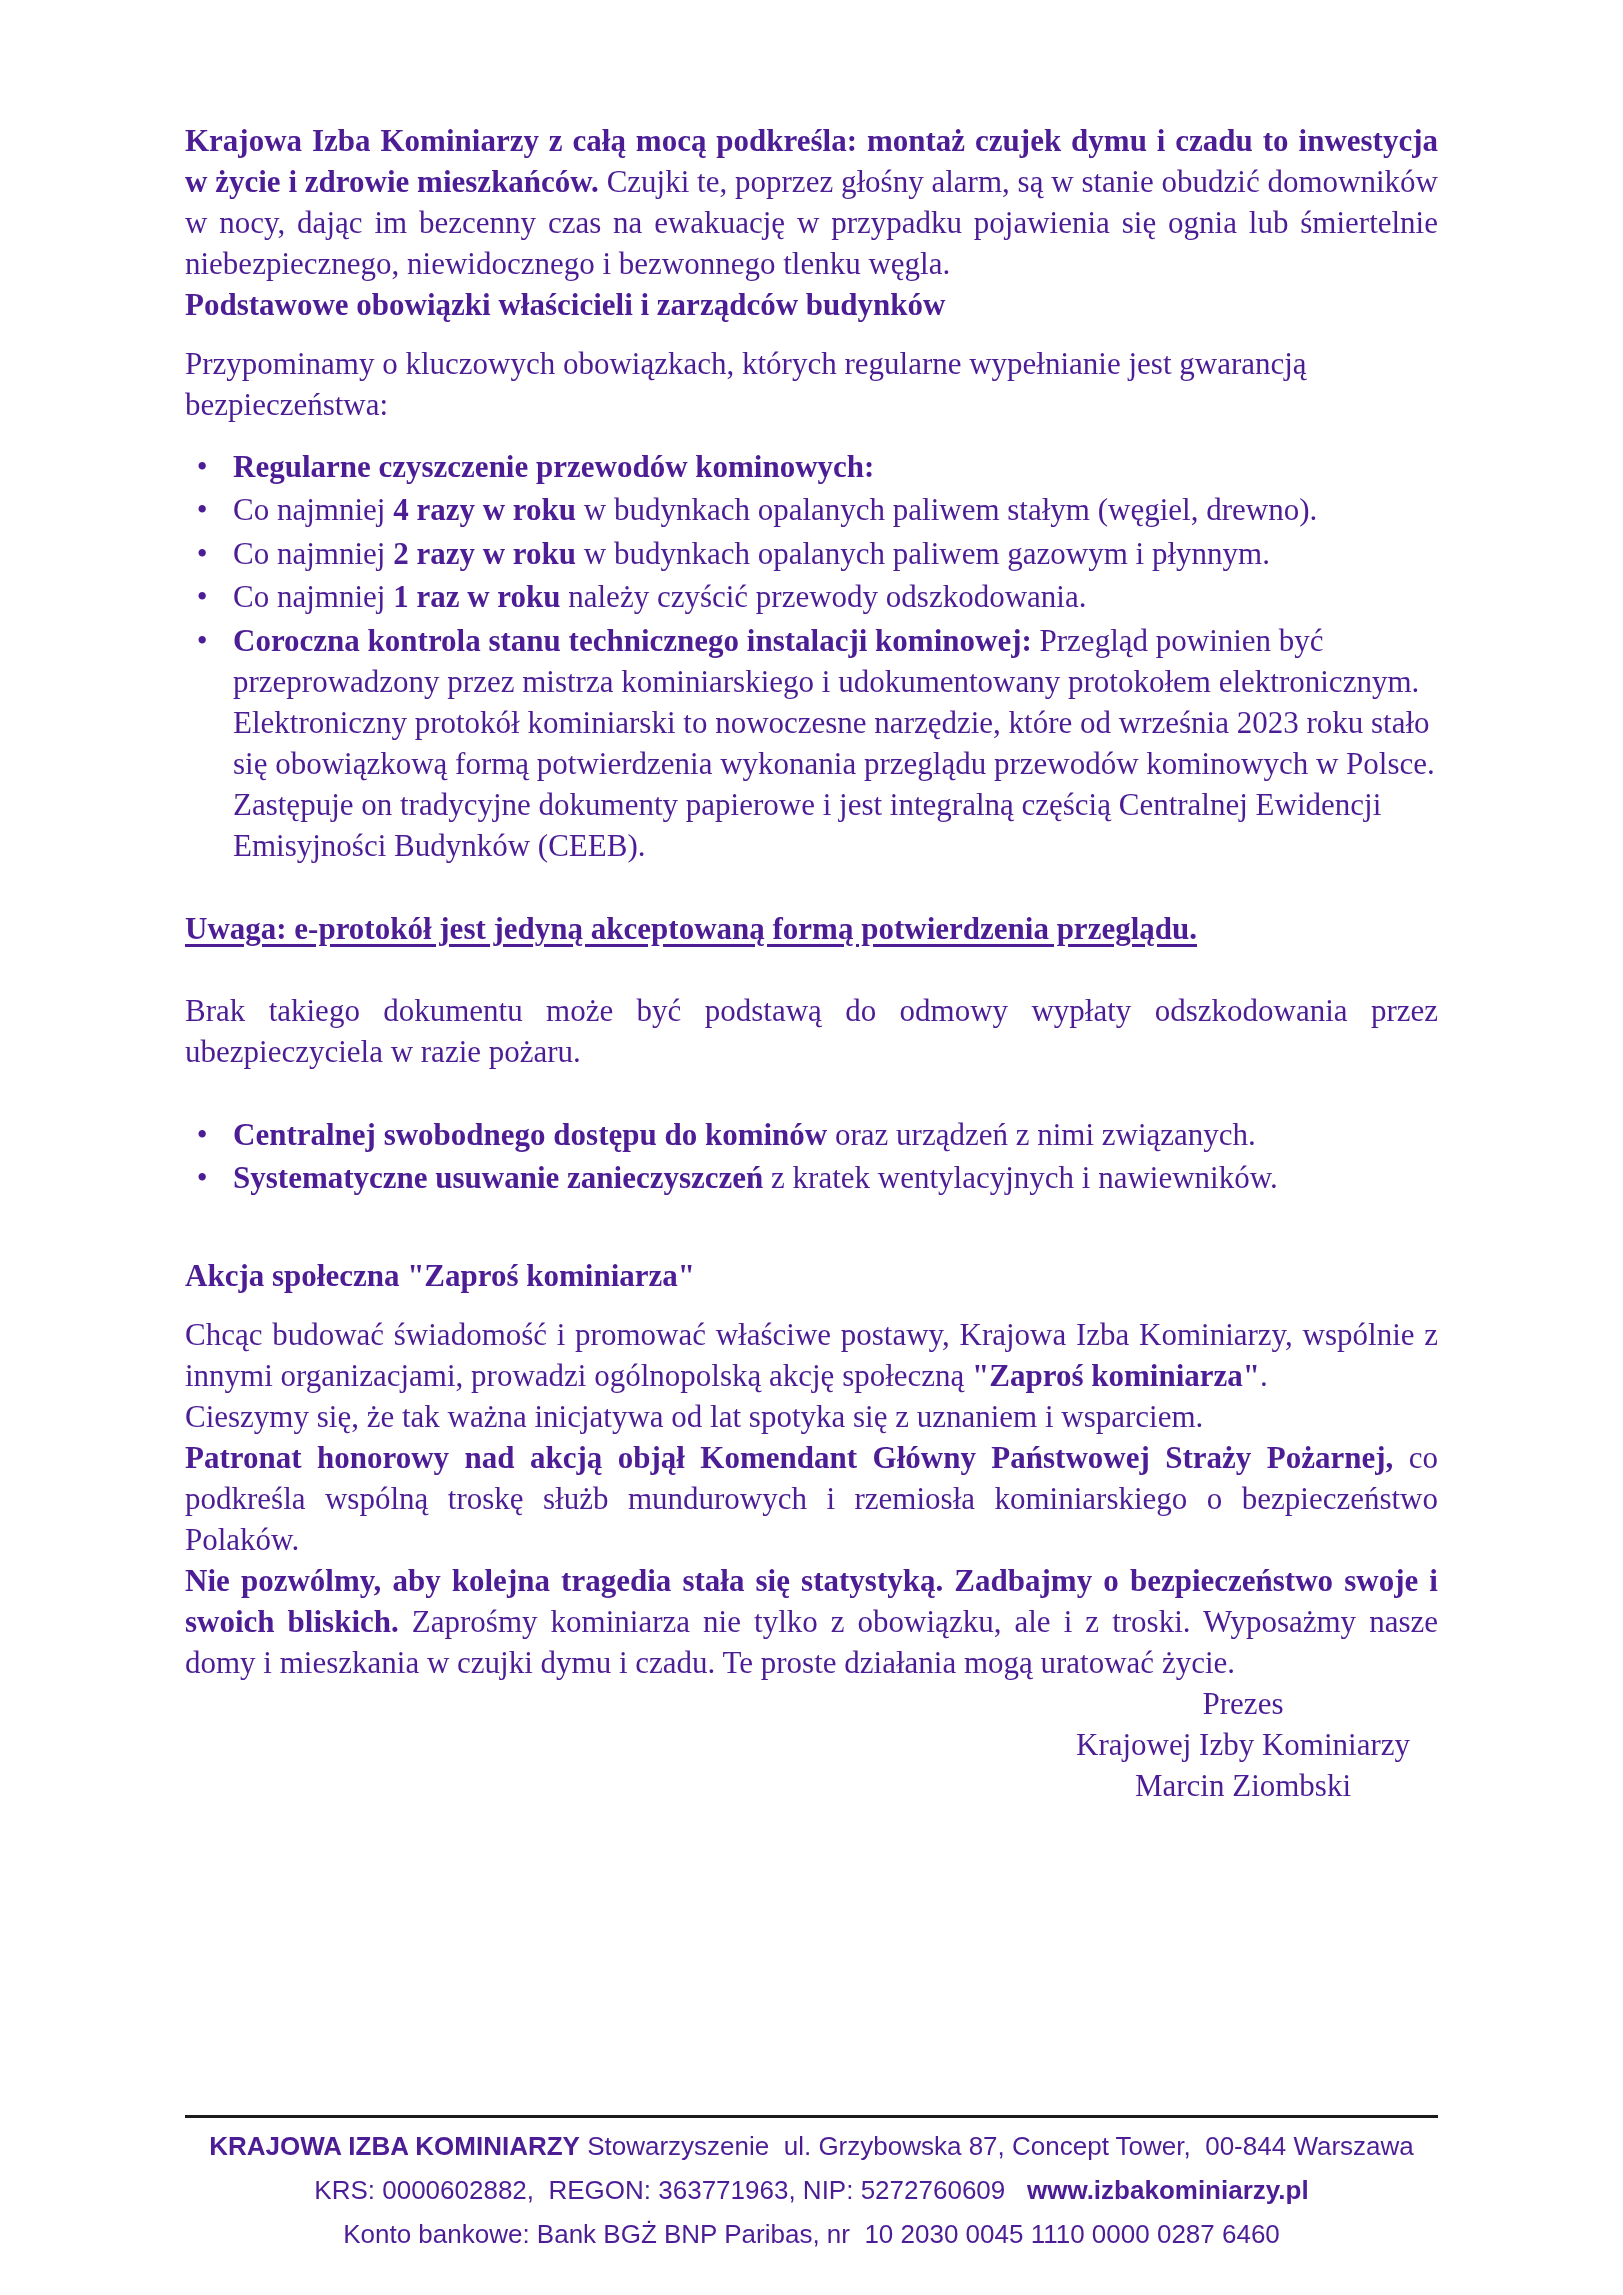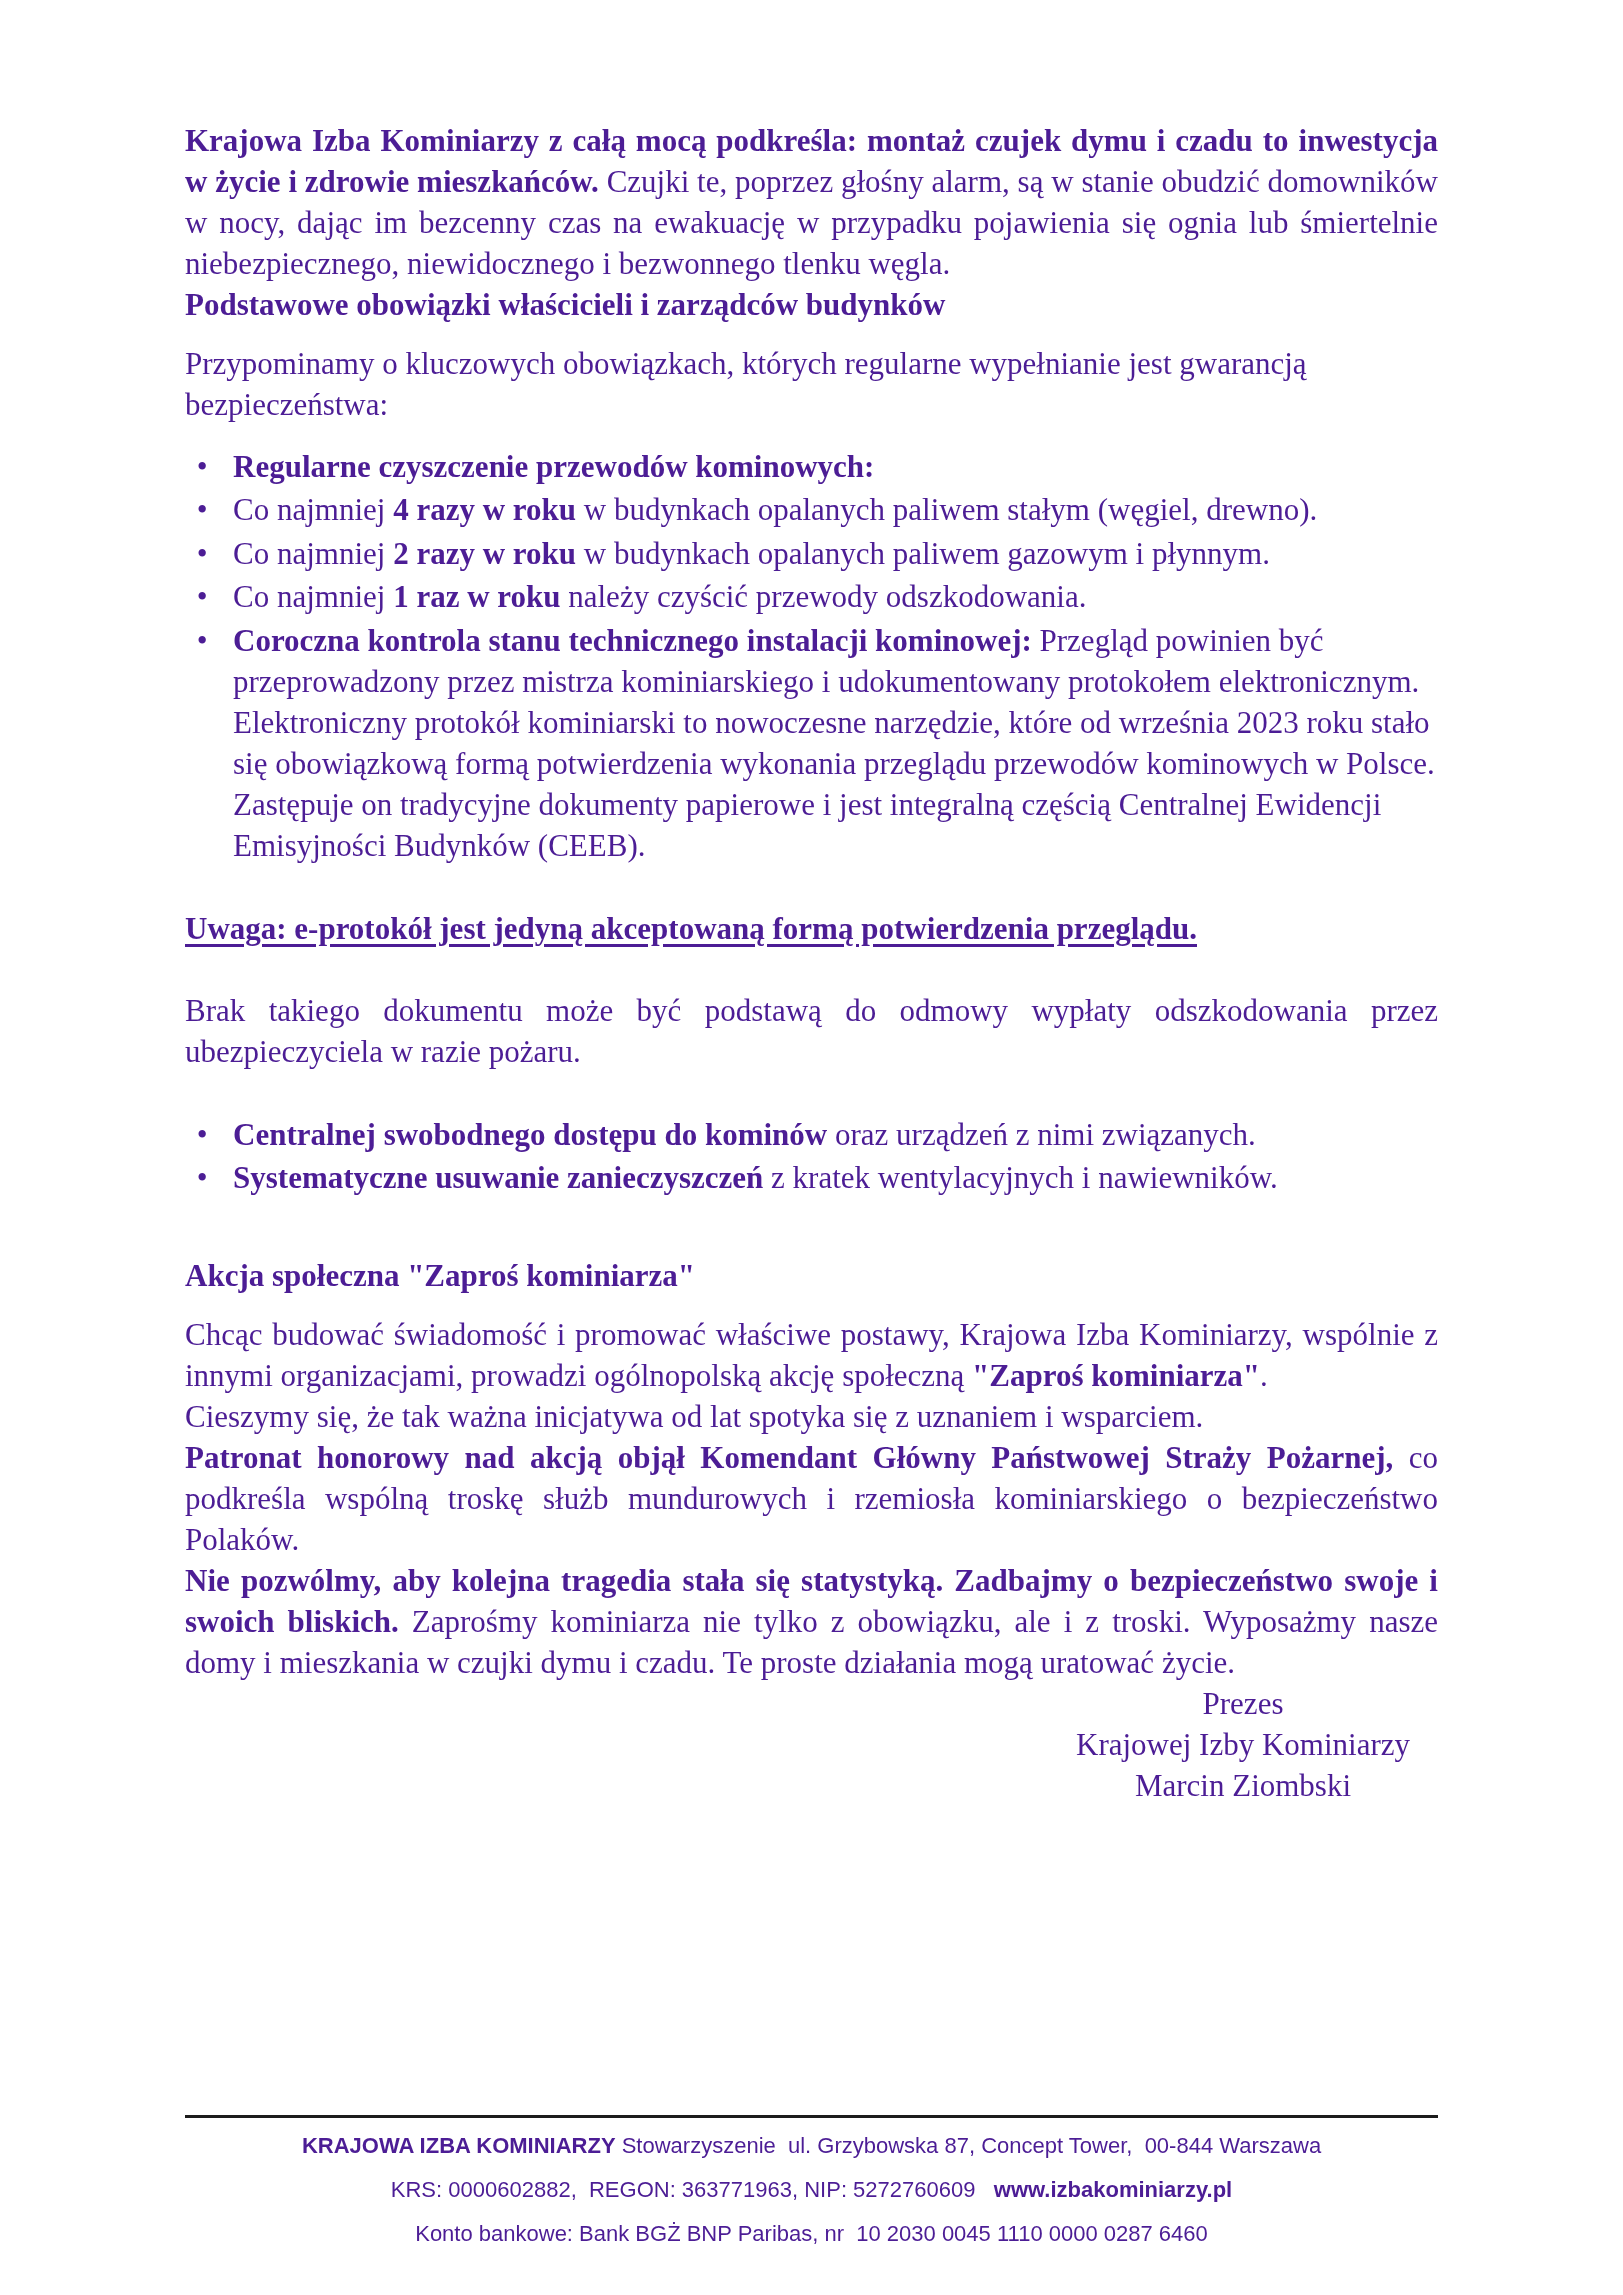--- a/index.html
+++ b/index.html
@@ -36,21 +36,21 @@
     width:458px;
     margin-left:auto;
     margin-right:-34px;
     text-align:center;
   }
   .sig-name{}
   .footer{
     margin-top:auto;
     padding-bottom:39px;
     font-family:"Liberation Sans","DejaVu Sans",sans-serif;
-    font-size:22px;
+    font-size:26px;
     line-height:44px;
     text-align:center;
   }
   .rule{border-top:3.3px solid #1c1c1c;margin-bottom:6.5px;}
   .fline{white-space:pre-wrap;}
 </style>
 </head>
 <body>
 
 <div class="page">

